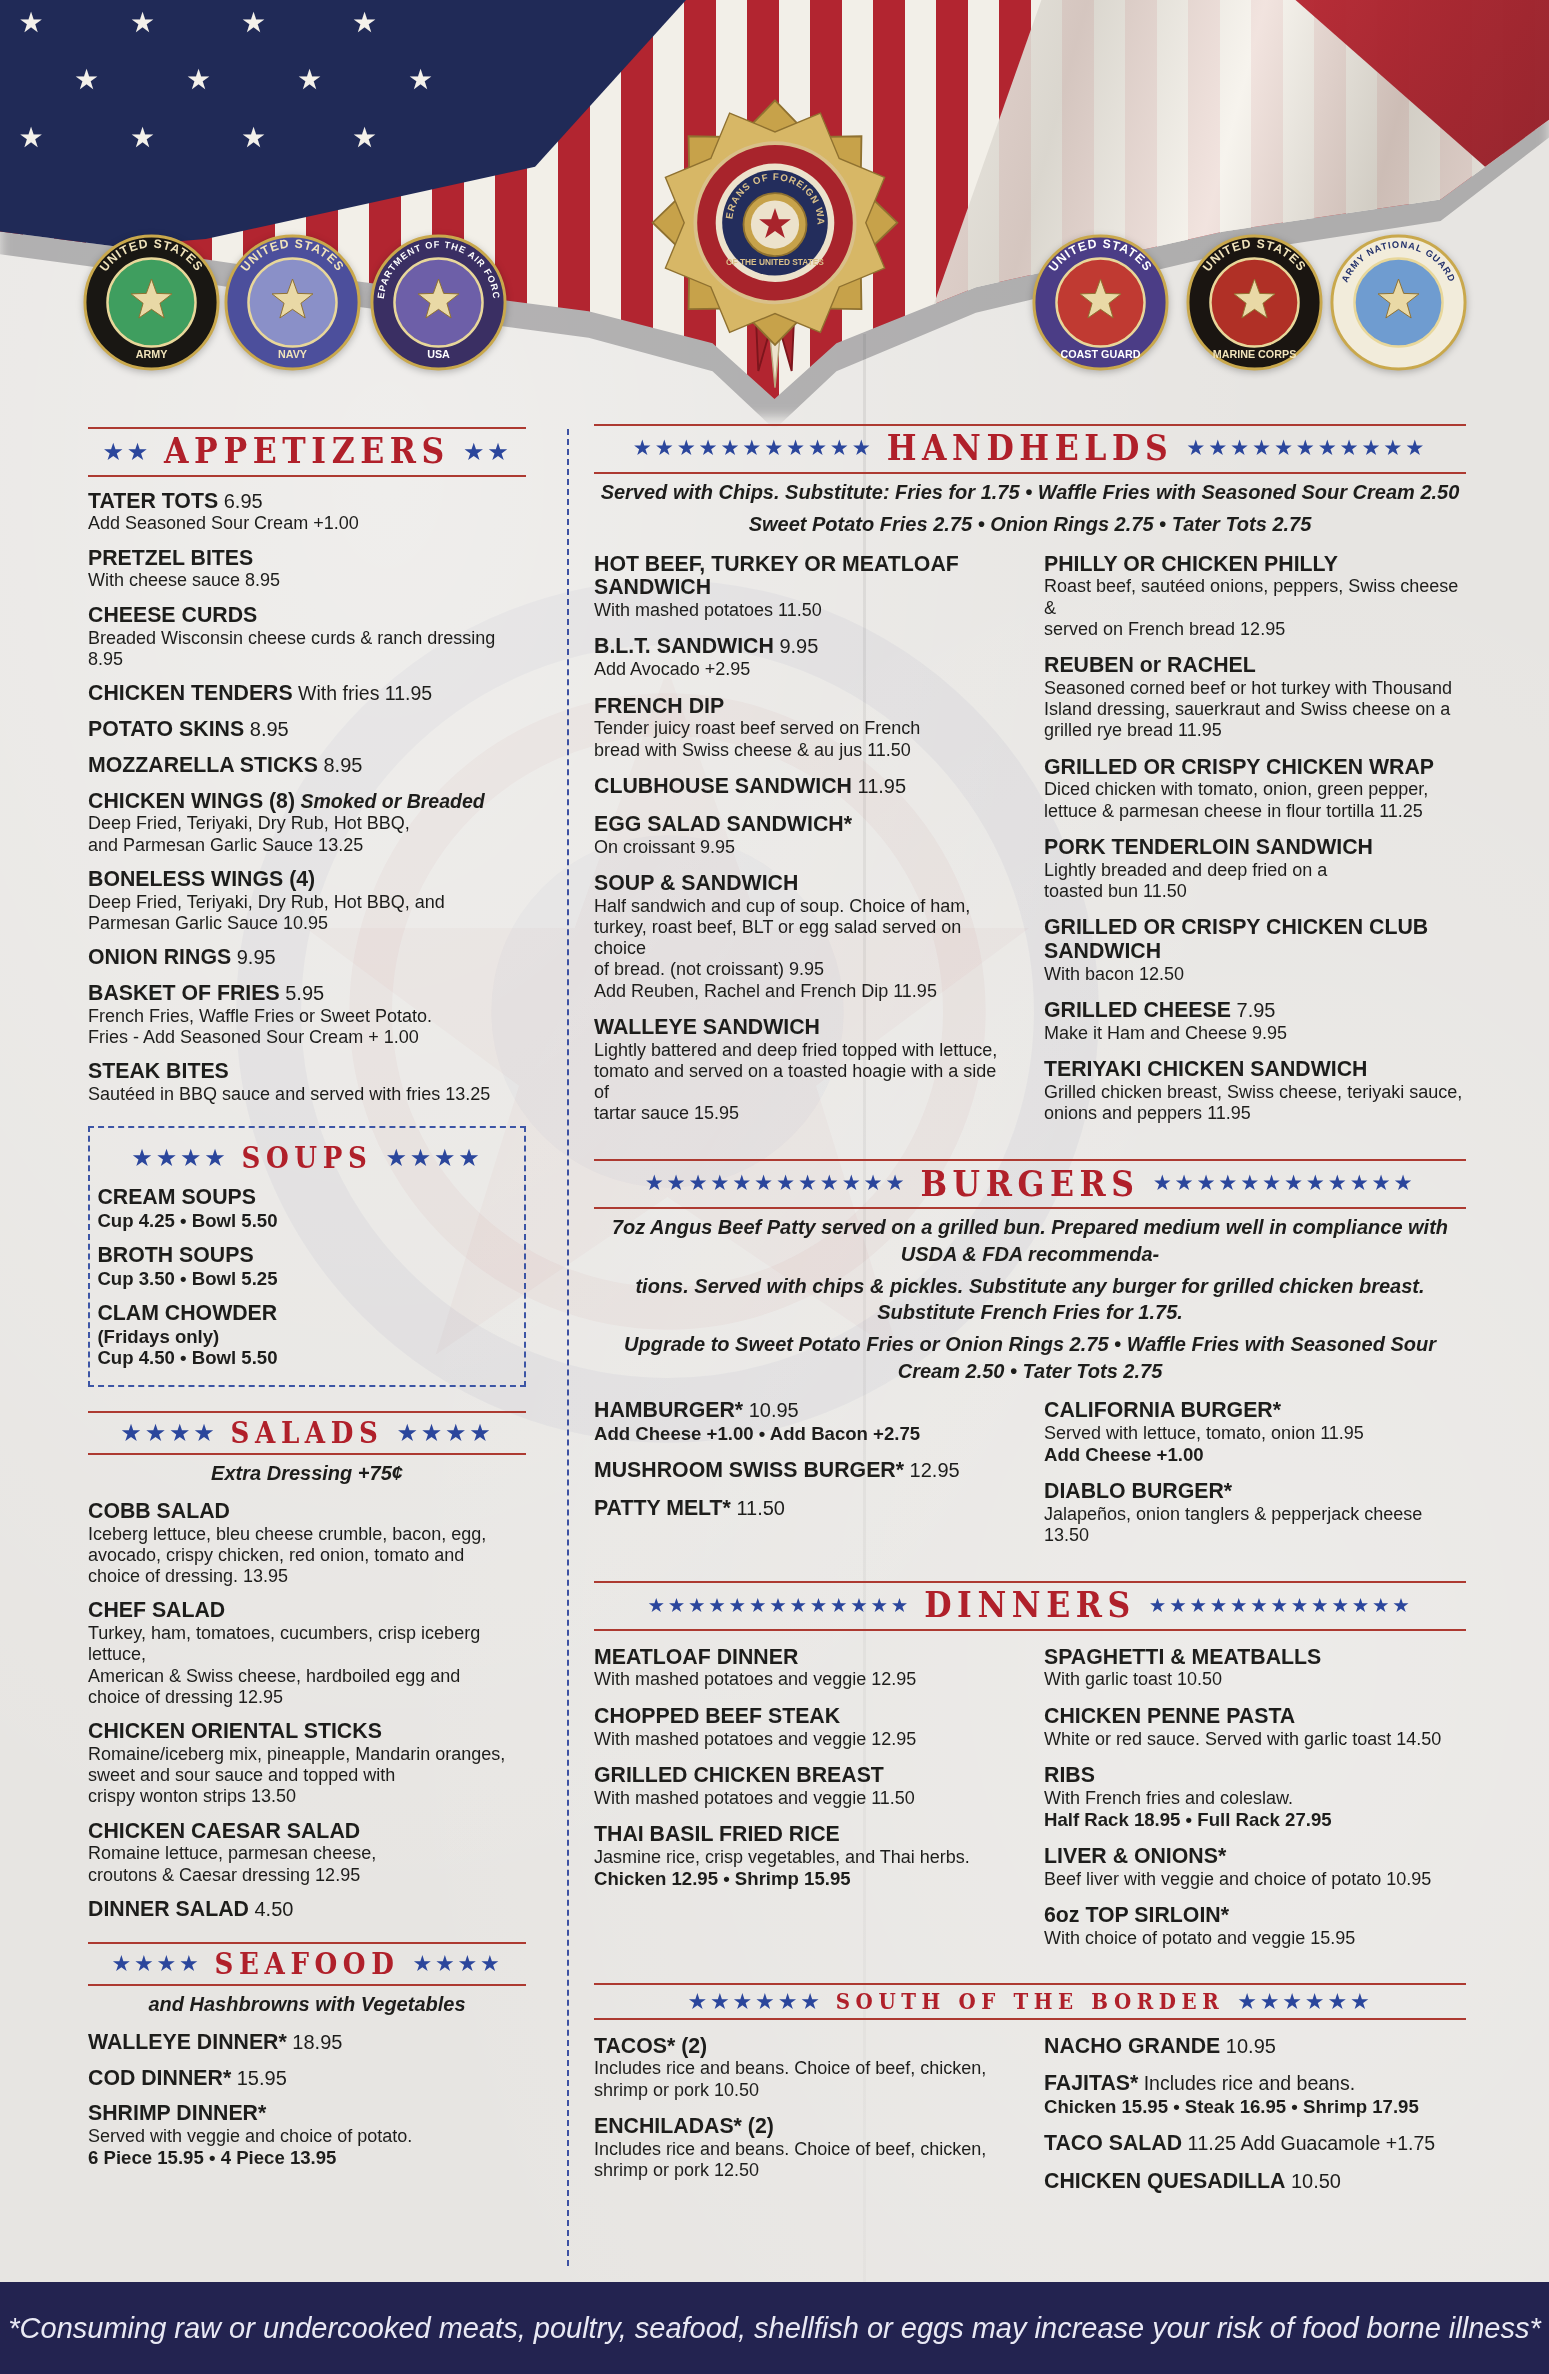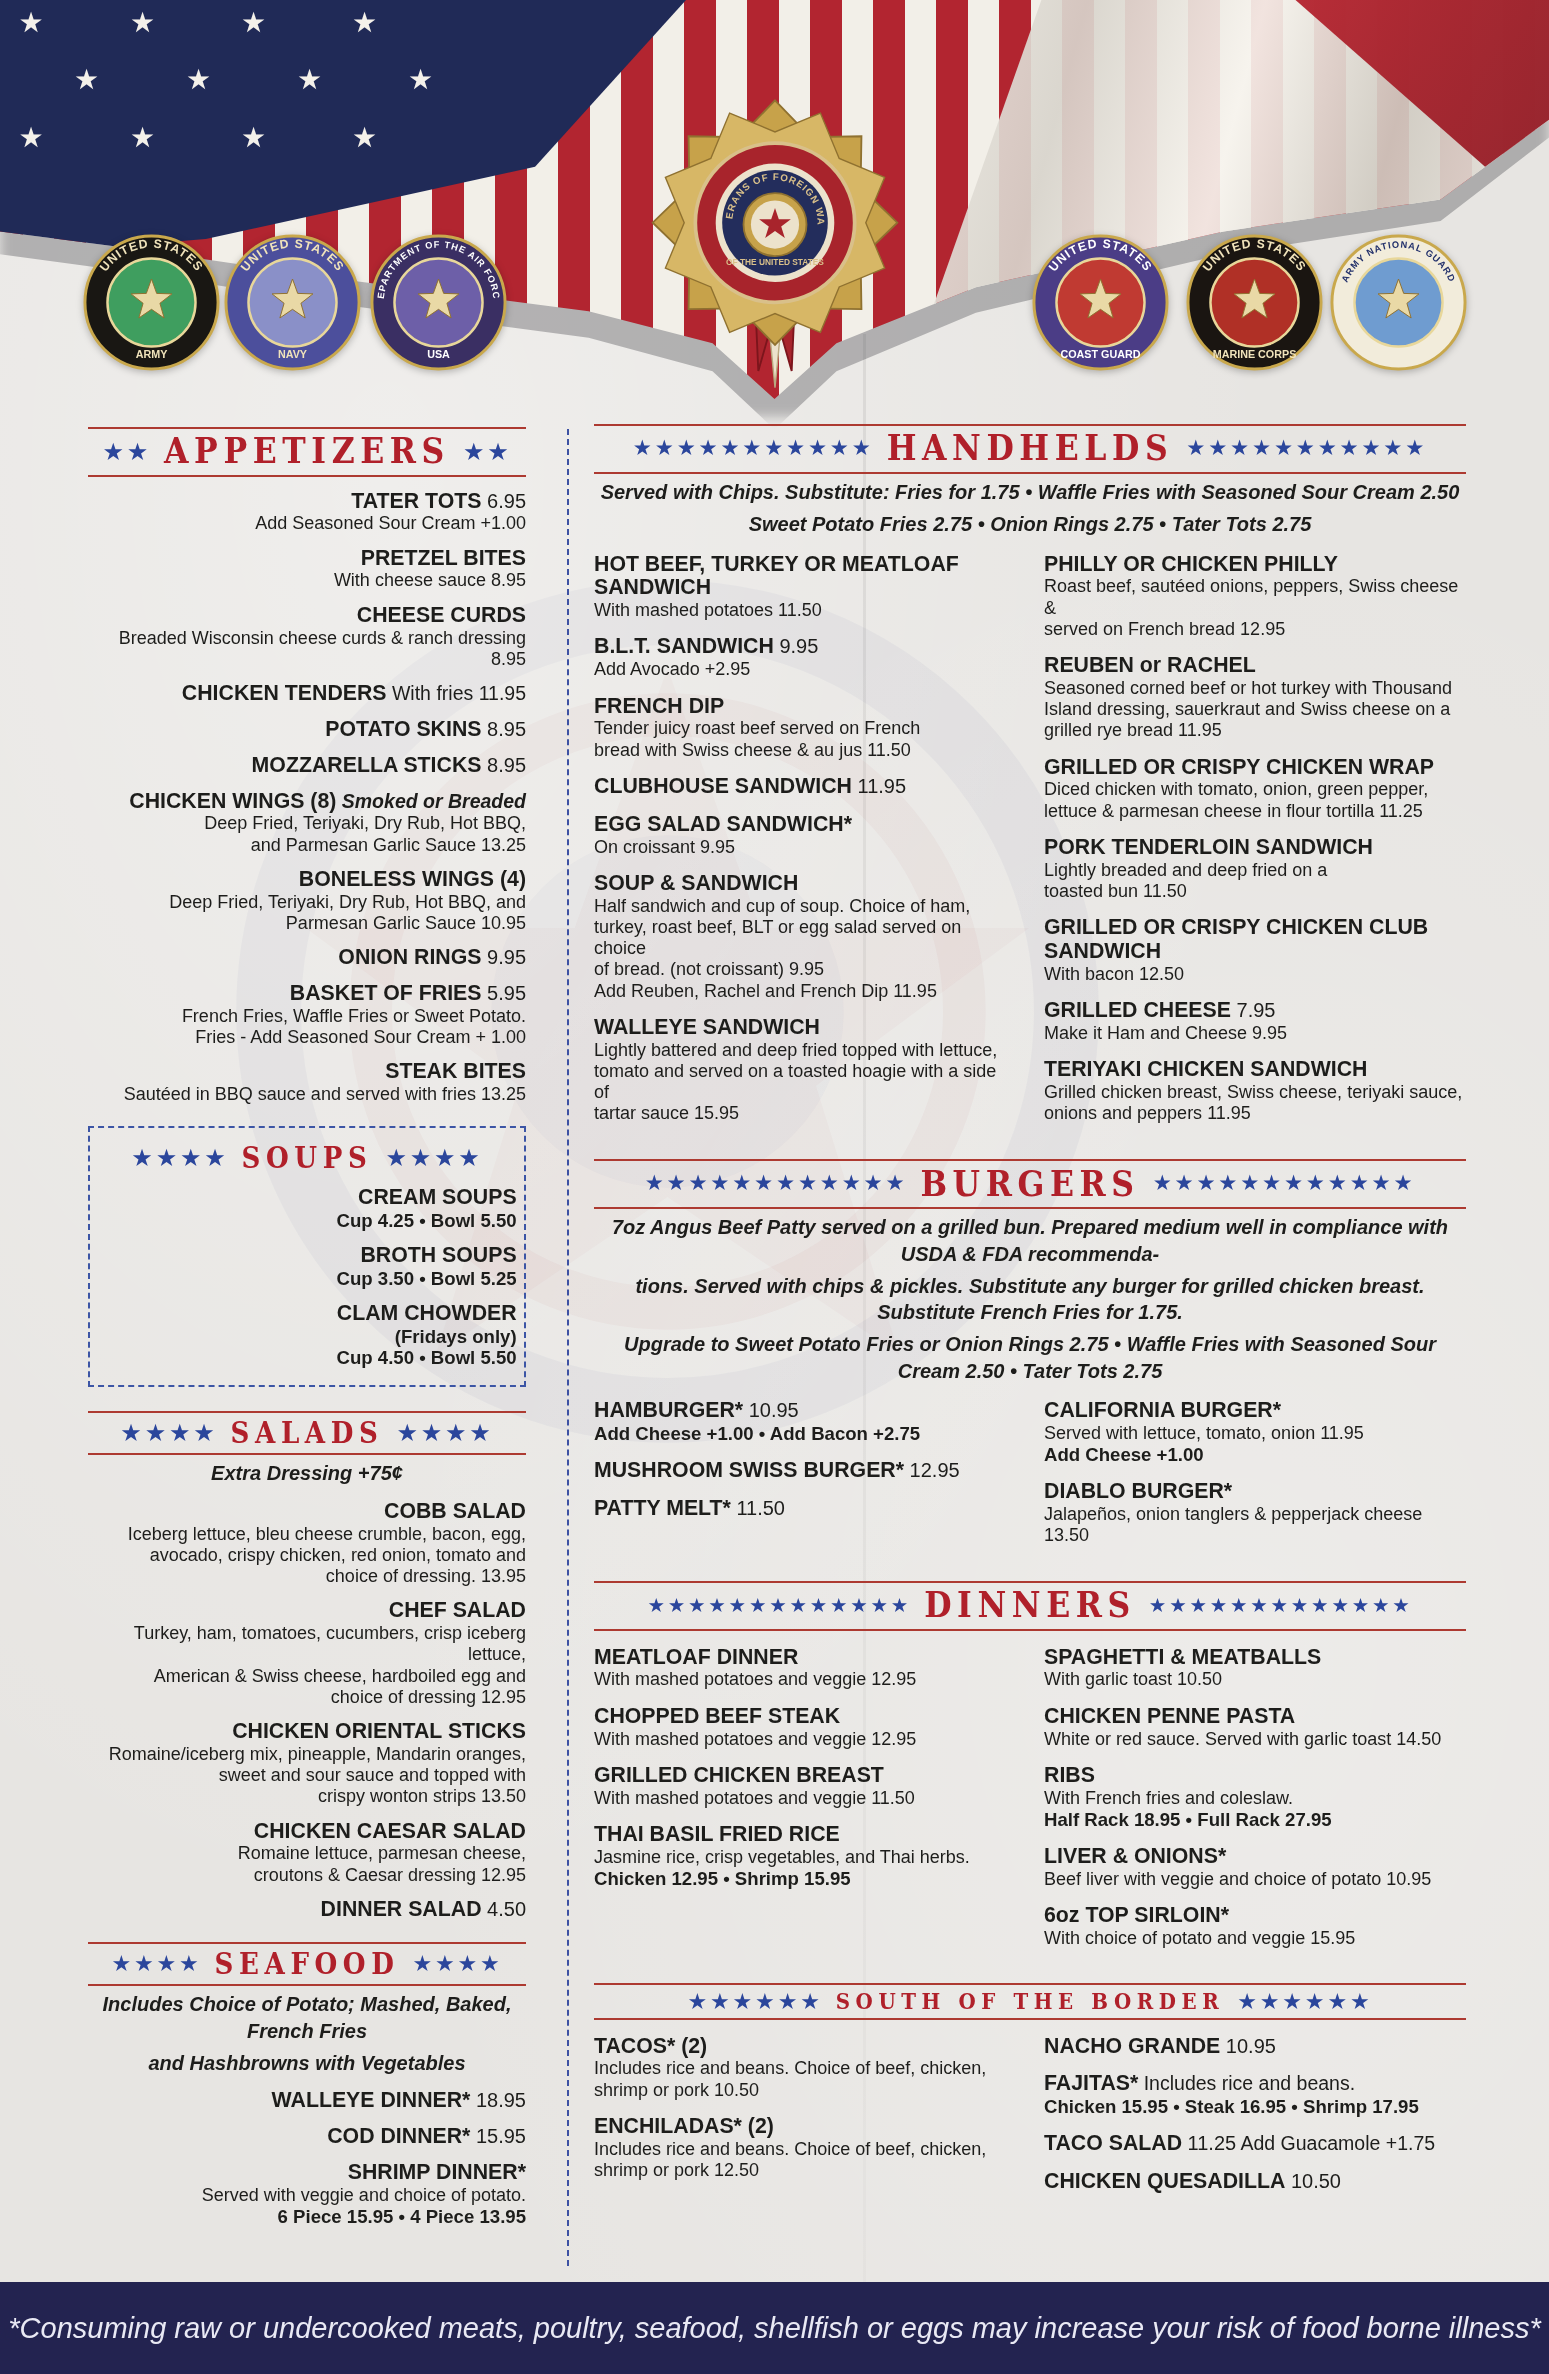--- a/index.html
+++ b/index.html
@@ -41,21 +41,21 @@
   .rl{border-top:2.8px solid #ad3a31;margin:4.6px 0;}
   .hrow{display:flex;align-items:center;justify-content:center;gap:13px;margin:1.9px 0;}
   .stars{color:#2b469c;letter-spacing:2.8px;white-space:nowrap;line-height:1;}
   .ttl{margin:0;color:#b0202a;font-family:"DejaVu Serif",serif;font-weight:700;letter-spacing:5.6px;line-height:1.05;white-space:nowrap;}
   .boxed{border:2.8px dashed #3c55a5;padding:13px 7.4px 3.7px;margin:13px 0 24px;}
   .note,.intro{font-style:italic;font-weight:700;font-size:20px;text-align:center;line-height:1.32;margin:5.6px 0 1.9px;}
   .cols{display:flex;gap:28px;margin-top:15px;}
   .mcol{flex:1;min-width:0;}
   .citems{margin-top:13px;}
   .item{margin:0 0 14px;}
-  .leftcol .item{text-align:right;margin-bottom:12px;}
+  .leftcol .item{text-align:left;margin-bottom:12px;}
   .l1{line-height:1.12;}
   .nm{font-weight:700;font-size:21.3px;}
   .prc{font-weight:400;font-size:20px;}
   .inl{font-weight:500;font-size:19.5px;}
   .nnote{font-style:italic;font-weight:700;font-size:19.5px;}
   .dsc{font-weight:500;font-size:18px;line-height:1.18;}
   .dsc.b{font-weight:700;font-size:18.6px;}
   
   .footer{position:absolute;left:0;bottom:0;width:100%;height:93px;background:#232350;z-index:6;
         display:flex;align-items:center;justify-content:center;}
@@ -277,21 +277,20 @@
         </div>
       </section>
       <section class="sec">
         <div class="rl"></div>
         <div class="hrow">
           <span class="stars" style="font-size:22px">★★★★</span>
           <h2 class="ttl" style="font-size:29px">SEAFOOD</h2>
           <span class="stars" style="font-size:22px">★★★★</span>
         </div>
         <div class="rl"></div>
-        <div class="note">Includes Choice of Potato; Mashed, Baked, French Fries</div>
         <div class="note">and Hashbrowns  with Vegetables</div>
         <div class="citems">
           <div class="item">
             <div class="l1"><span class="nm">WALLEYE DINNER*</span><span class="prc">  18.95</span></div>
           </div>
           <div class="item">
             <div class="l1"><span class="nm">COD DINNER*</span><span class="prc">  15.95</span></div>
           </div>
           <div class="item">
             <div class="l1"><span class="nm">SHRIMP DINNER*</span></div>

